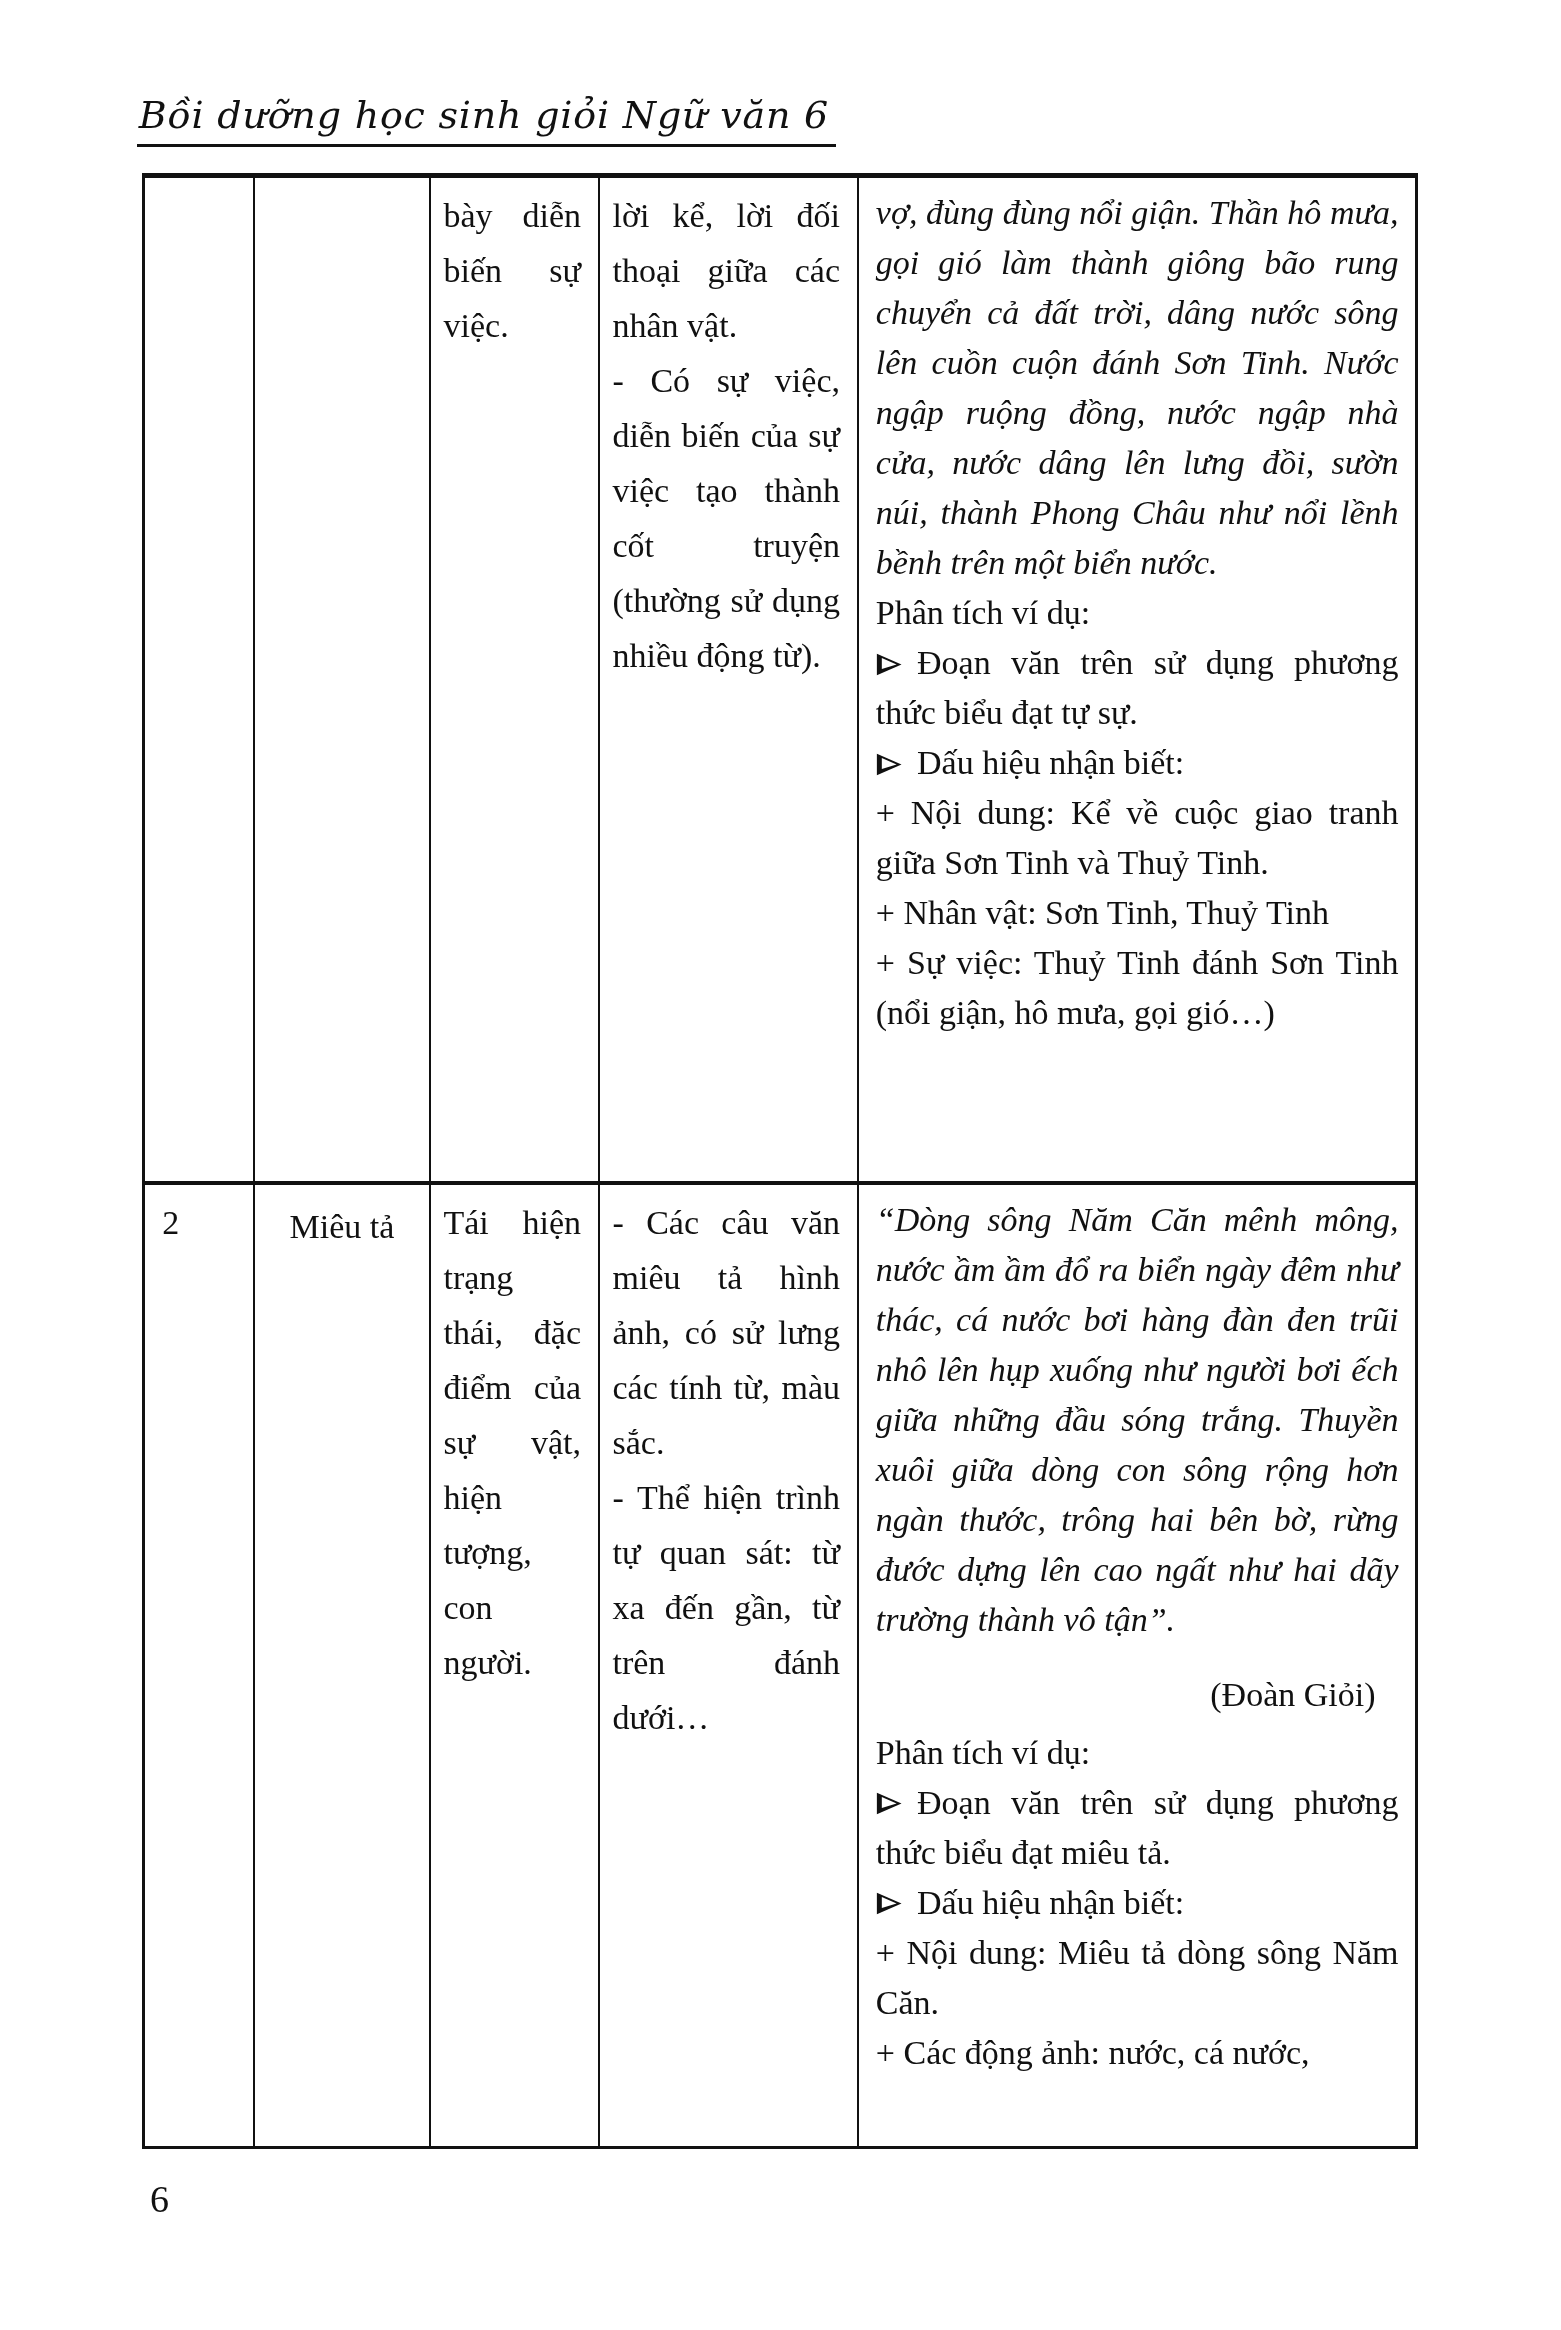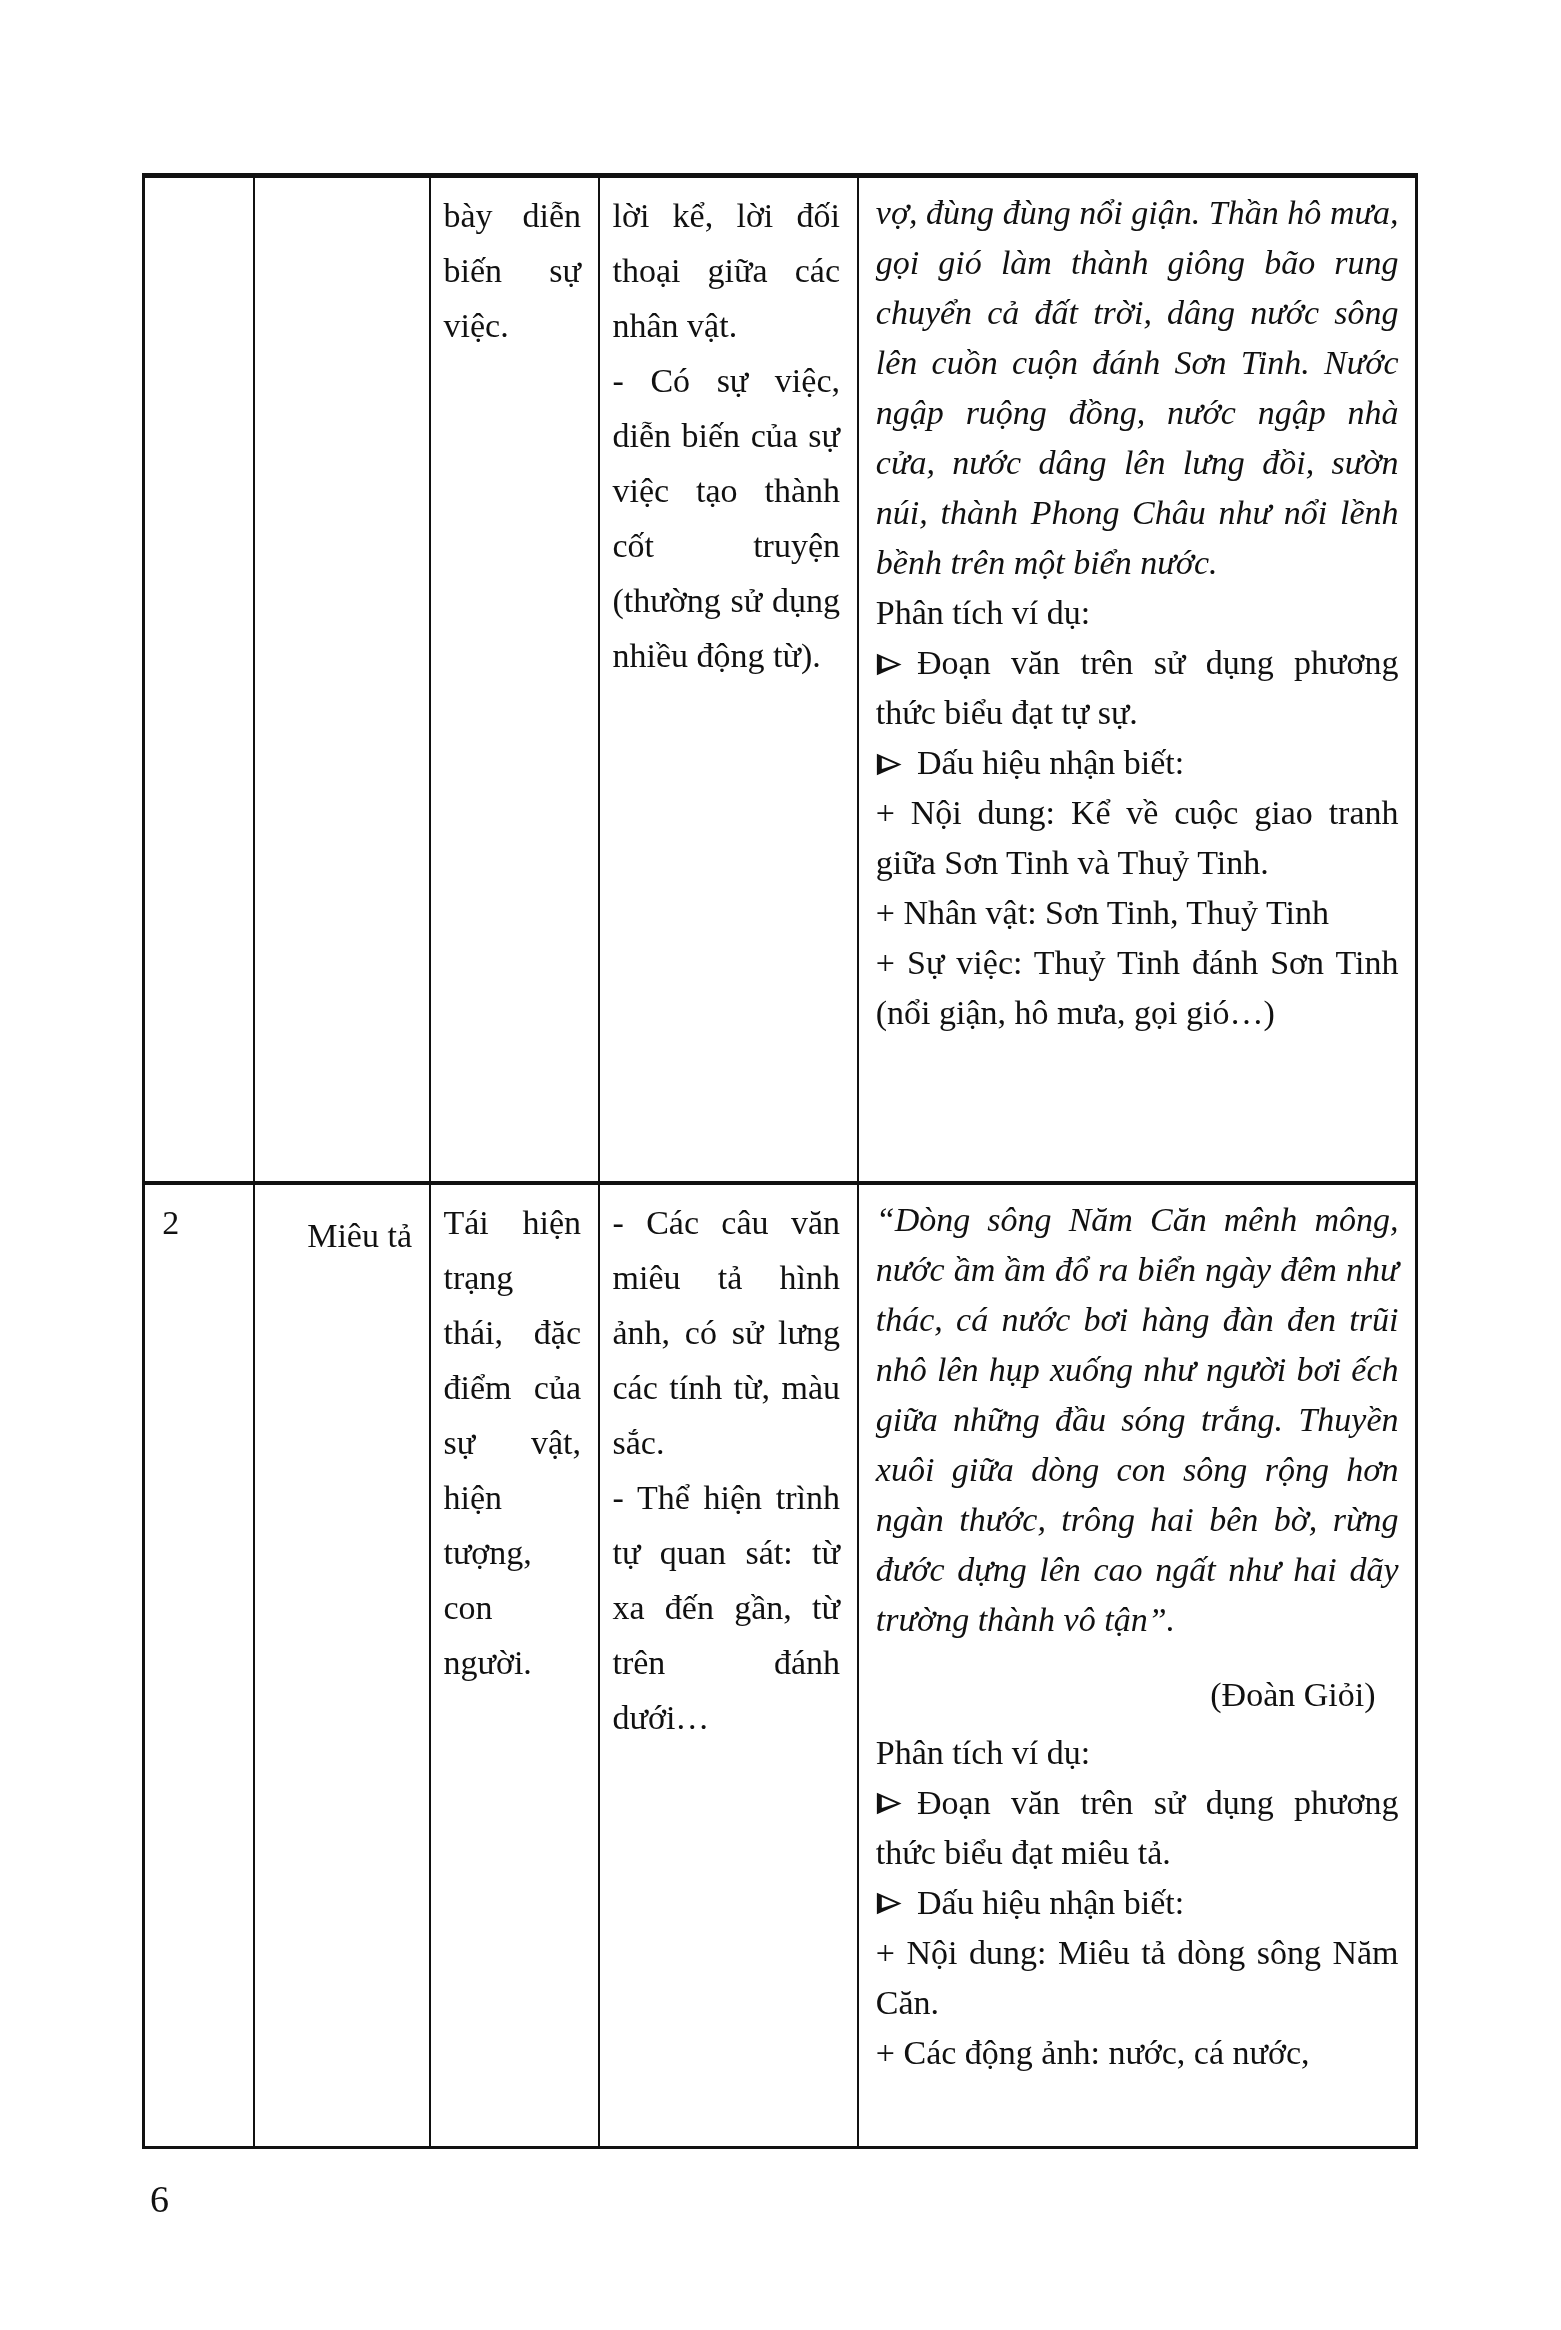--- a/index.html
+++ b/index.html
@@ -46,21 +46,21 @@
     padding: 10px 16.5px 8.3px 17.3px;
     font-size: 34px;
     line-height: 50px;
     text-align: justify;
     overflow: hidden;
   }
   tr.r1 { height: 1007px; }
   tr.r2 { height: 965px; }
   tr.r1 td { border-bottom-width: 4.1px; }
   td.c-num  { text-align: left; padding-top: 13.2px; }
-  td.c-name { text-align: right; padding-top: 26px; white-space: nowrap; }
+  td.c-name { text-align: center; padding-top: 17px; white-space: nowrap; }
   td.c-concept, td.c-signs { line-height: 55px; padding-left: 13px; }
   td p { margin: 0; }
   .quote { font-style: italic; }
   .author {
     text-align: right;
     padding-right: 23px;
     margin-top: 25px !important;
     margin-bottom: 8.3px !important;
   }
   .bullet-item .arrow-wrap {
@@ -76,20 +76,23 @@
     left: 150px;
     top: 2177px;
     font-size: 38px;
   }
 </style>
 </head>
 <body>
 
 <div class="page">
 
+  <div class="header">
+    <span class="header-text">Bồi dưỡng học sinh giỏi Ngữ văn 6</span>
+  </div>
 
   <table class="doc-table">
     <colgroup>
       <col style="width:110px">
       <col style="width:176px">
       <col style="width:169px">
       <col style="width:259px">
       <col style="width:559px">
     </colgroup>
     <tbody>

